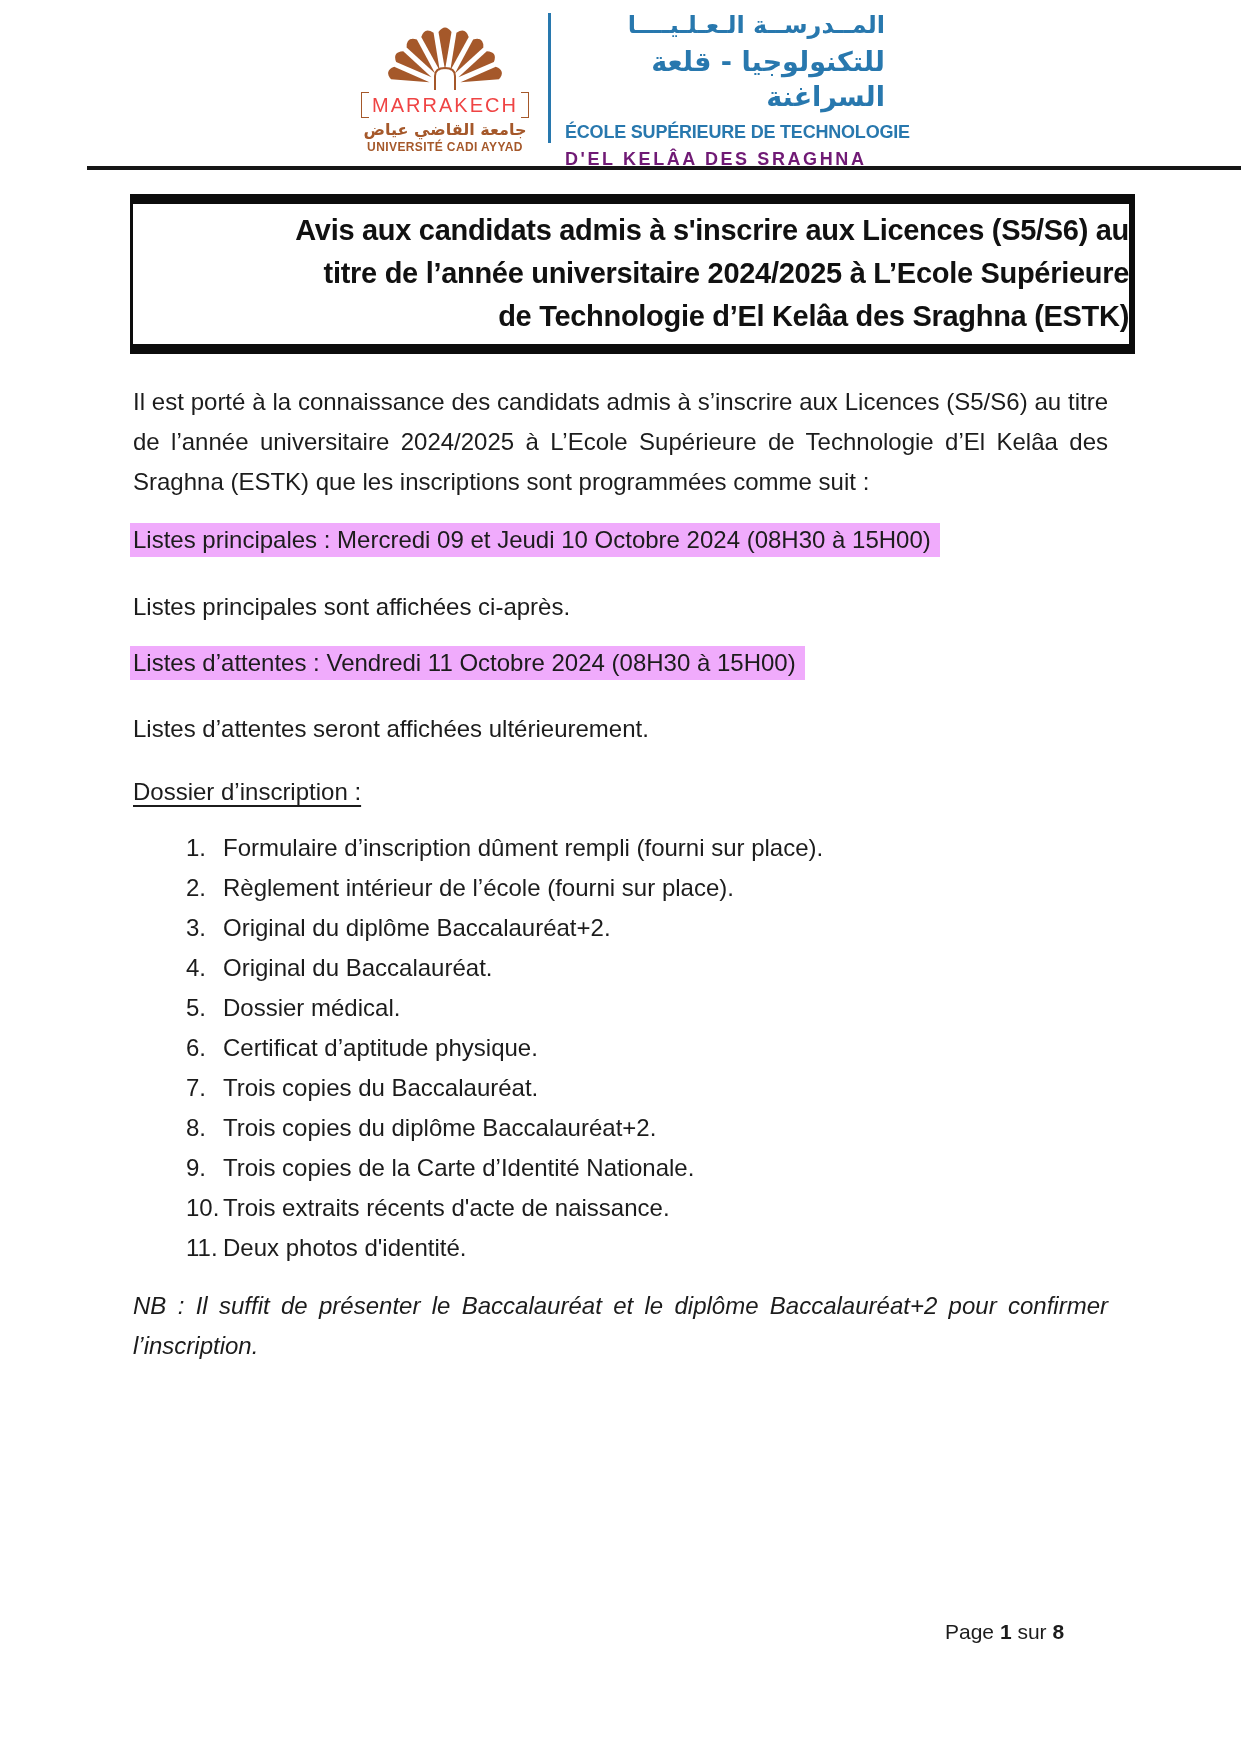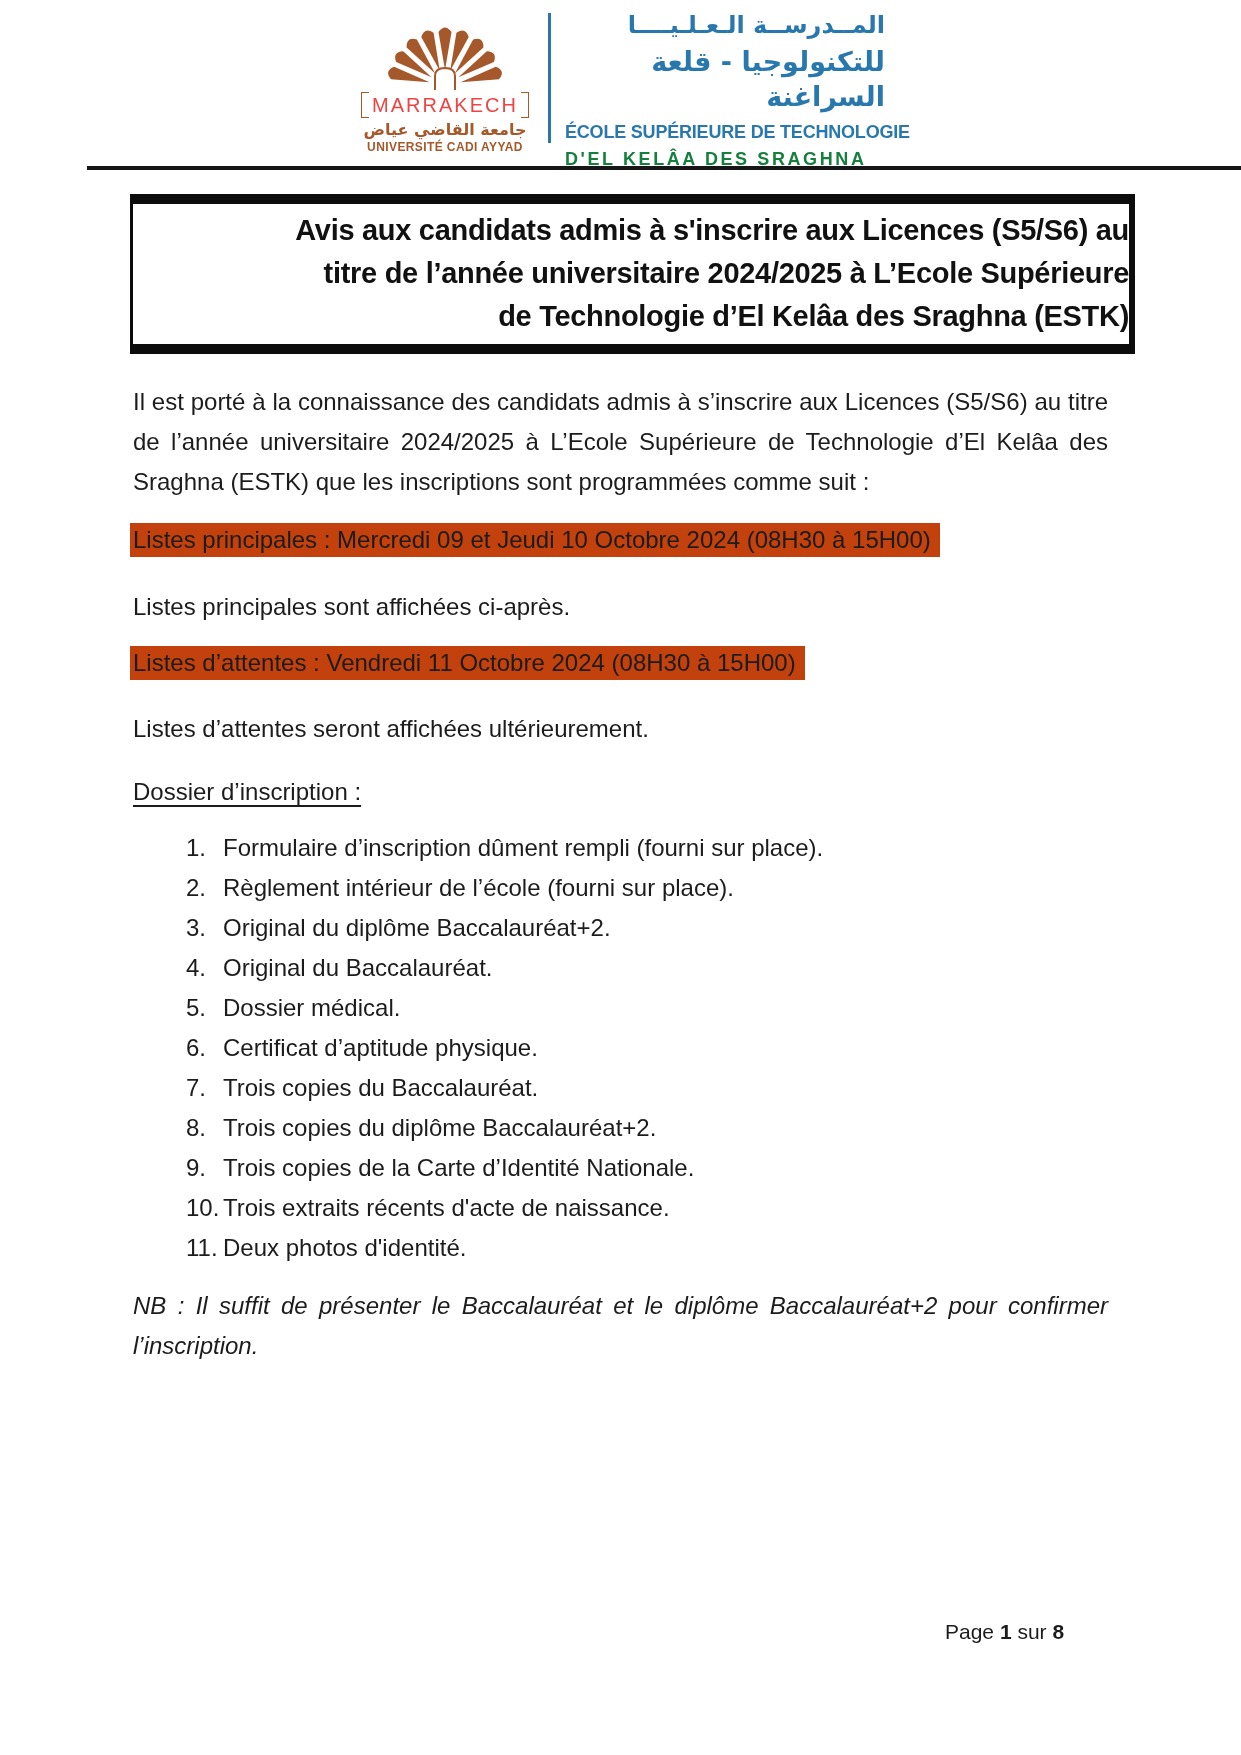--- a/index.html
+++ b/index.html
@@ -21,41 +21,41 @@
   }
   .logo-city::before{left:0;border-right:none;}
   .logo-city::after{right:0;border-left:none;}
   .logo-ar{font-family:"DejaVu Sans",sans-serif;direction:rtl;font-size:16px;font-weight:bold;color:#a5582a;margin-top:4px;}
   .logo-univ{font-size:12px;font-weight:bold;color:#a5582a;letter-spacing:.4px;margin-top:3px;}
   .vdivider{width:3px;height:130px;background:#2878ae;margin-top:5px;}
   .school-block{width:320px;padding-top:2px;}
   .school-ar1{font-family:"DejaVu Sans",sans-serif;direction:rtl;text-align:right;font-size:24px;font-weight:bold;color:#2878ae;line-height:1.25;}
   .school-ar2{font-family:"DejaVu Sans",sans-serif;direction:rtl;text-align:right;font-size:27px;font-weight:bold;color:#2878ae;line-height:1.3;margin-top:4px;}
   .school-fr1{font-size:18px;font-weight:bold;color:#2878ae;margin-top:8px;letter-spacing:-0.2px;white-space:nowrap;}
-  .school-fr2{font-size:18px;font-weight:bold;color:#15803d;margin-top:6px;letter-spacing:2.6px;white-space:nowrap;}
+  .school-fr2{font-size:18px;font-weight:bold;color:#701a75;margin-top:6px;letter-spacing:2.6px;white-space:nowrap;}
   
   .top-rule{height:4px;background:#161616;margin:6px 0 0 87px;}
   
   .title-box{
     box-sizing:border-box;margin:24px 0 0 130px;width:1005px;
     border-top:10px solid #0c0c0c;border-bottom:10px solid #0c0c0c;
     border-left:3px solid #0c0c0c;border-right:6px solid #0c0c0c;
     padding:5px 0 6px 0;text-align:right;
   }
   .title-line{font-size:29px;font-weight:bold;line-height:43px;letter-spacing:-0.3px;color:#111;white-space:nowrap;}
   
   .main{margin-left:133px;width:975px;font-size:24px;line-height:40px;}
   .main p{margin:0;}
   .intro{margin-top:28px !important;text-align:justify;}
   .p-hl1{margin-top:18px !important;}
   .p-hl2{margin-top:16px !important;}
   .p-plain1{margin-top:27px !important;}
   .p-plain2{margin-top:26px !important;}
   .p-dossier{margin-top:23px !important;}
-  mark{background:#c2410c;color:#1c1c1c;padding:3px 9px 4px 3px;margin-left:-3px;}
+  mark{background:#f0abfc;color:#1c1c1c;padding:3px 9px 4px 3px;margin-left:-3px;}
   .u{text-decoration:underline;text-underline-offset:5px;}
   .doclist{margin-top:16px;padding-left:53px;}
   .doclist .row{line-height:40px;white-space:nowrap;}
   .doclist .num{display:inline-block;width:37px;}
   .nb{margin-top:18px !important;text-align:justify;font-style:italic;}
   
   .page-footer{position:absolute;top:1620px;left:945px;font-size:21px;color:#1c1c1c;}
   .page-footer b{font-weight:bold;}
 </style>
 </head>

